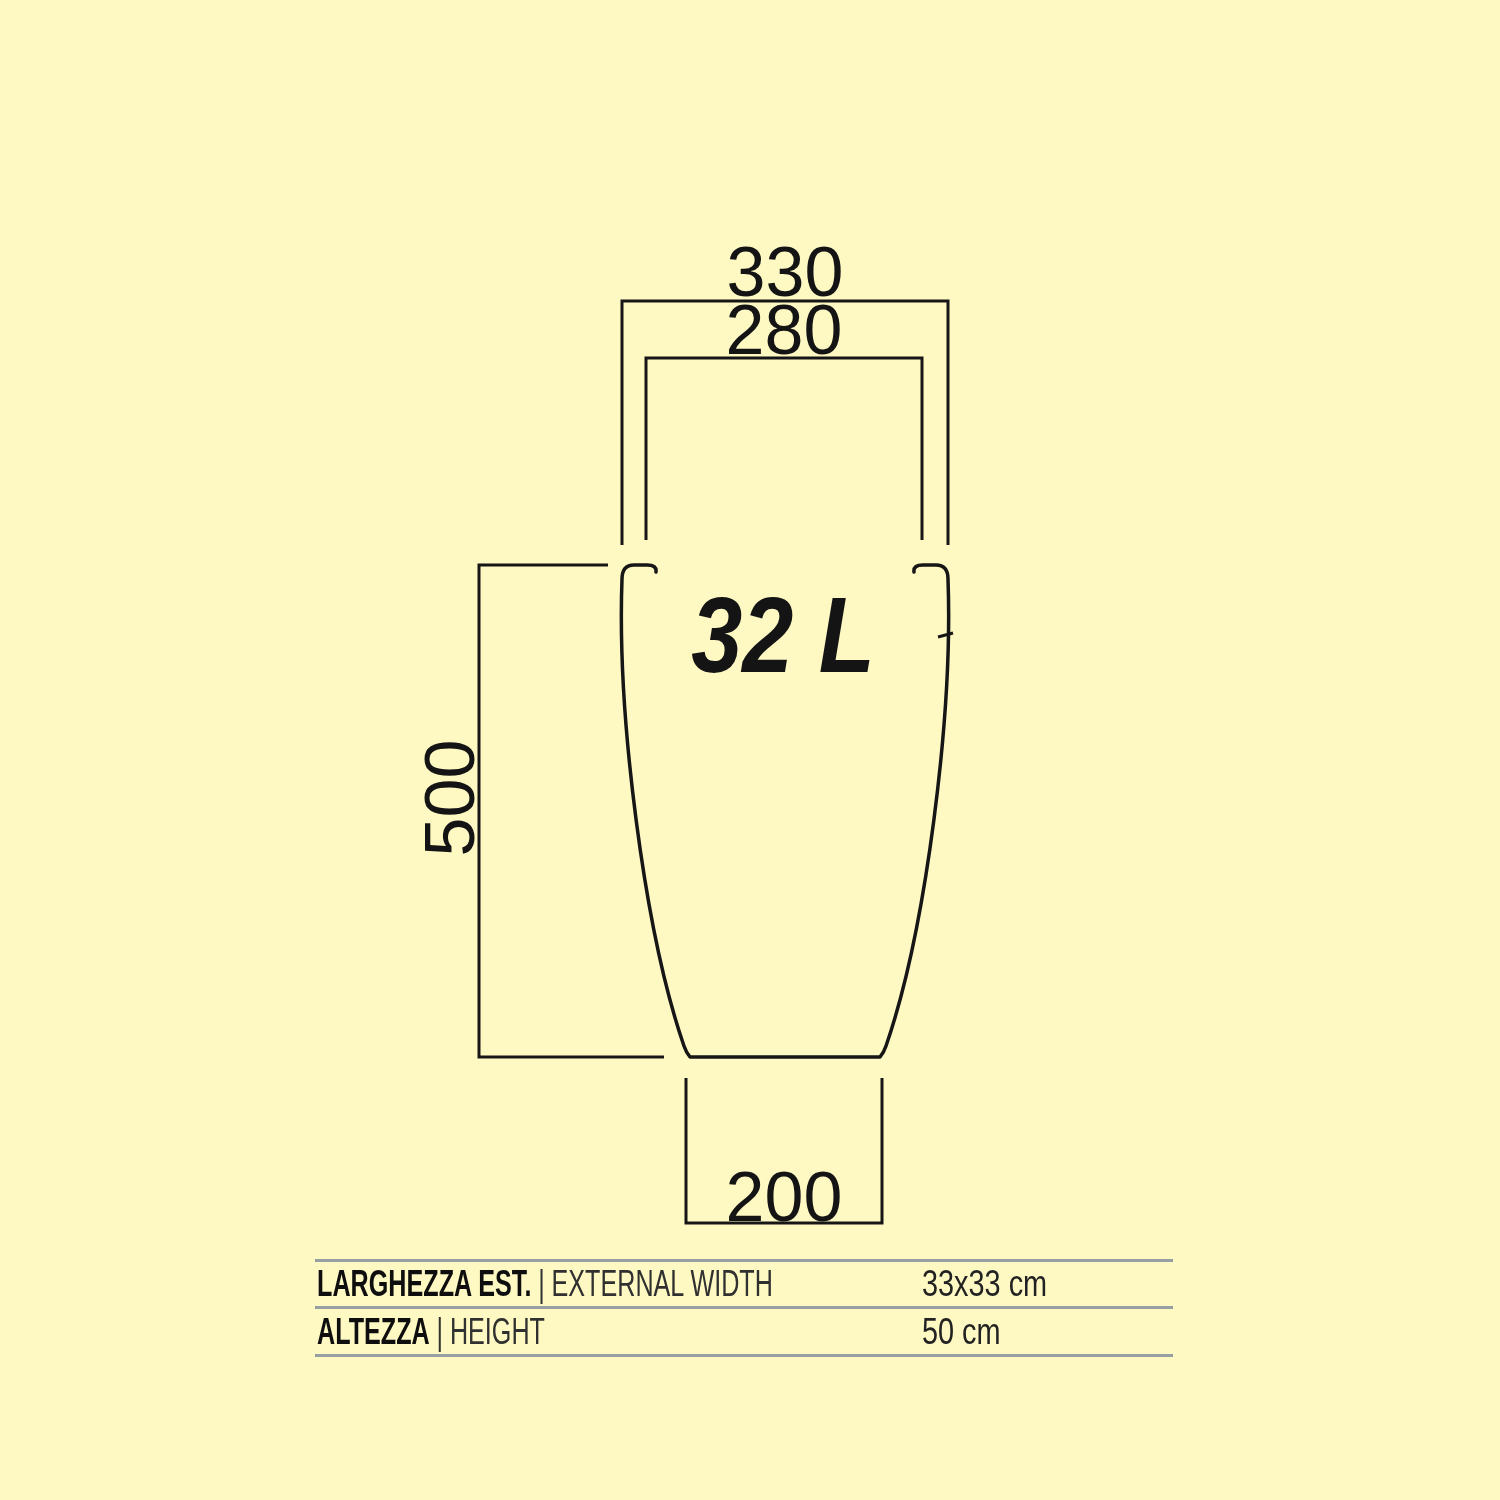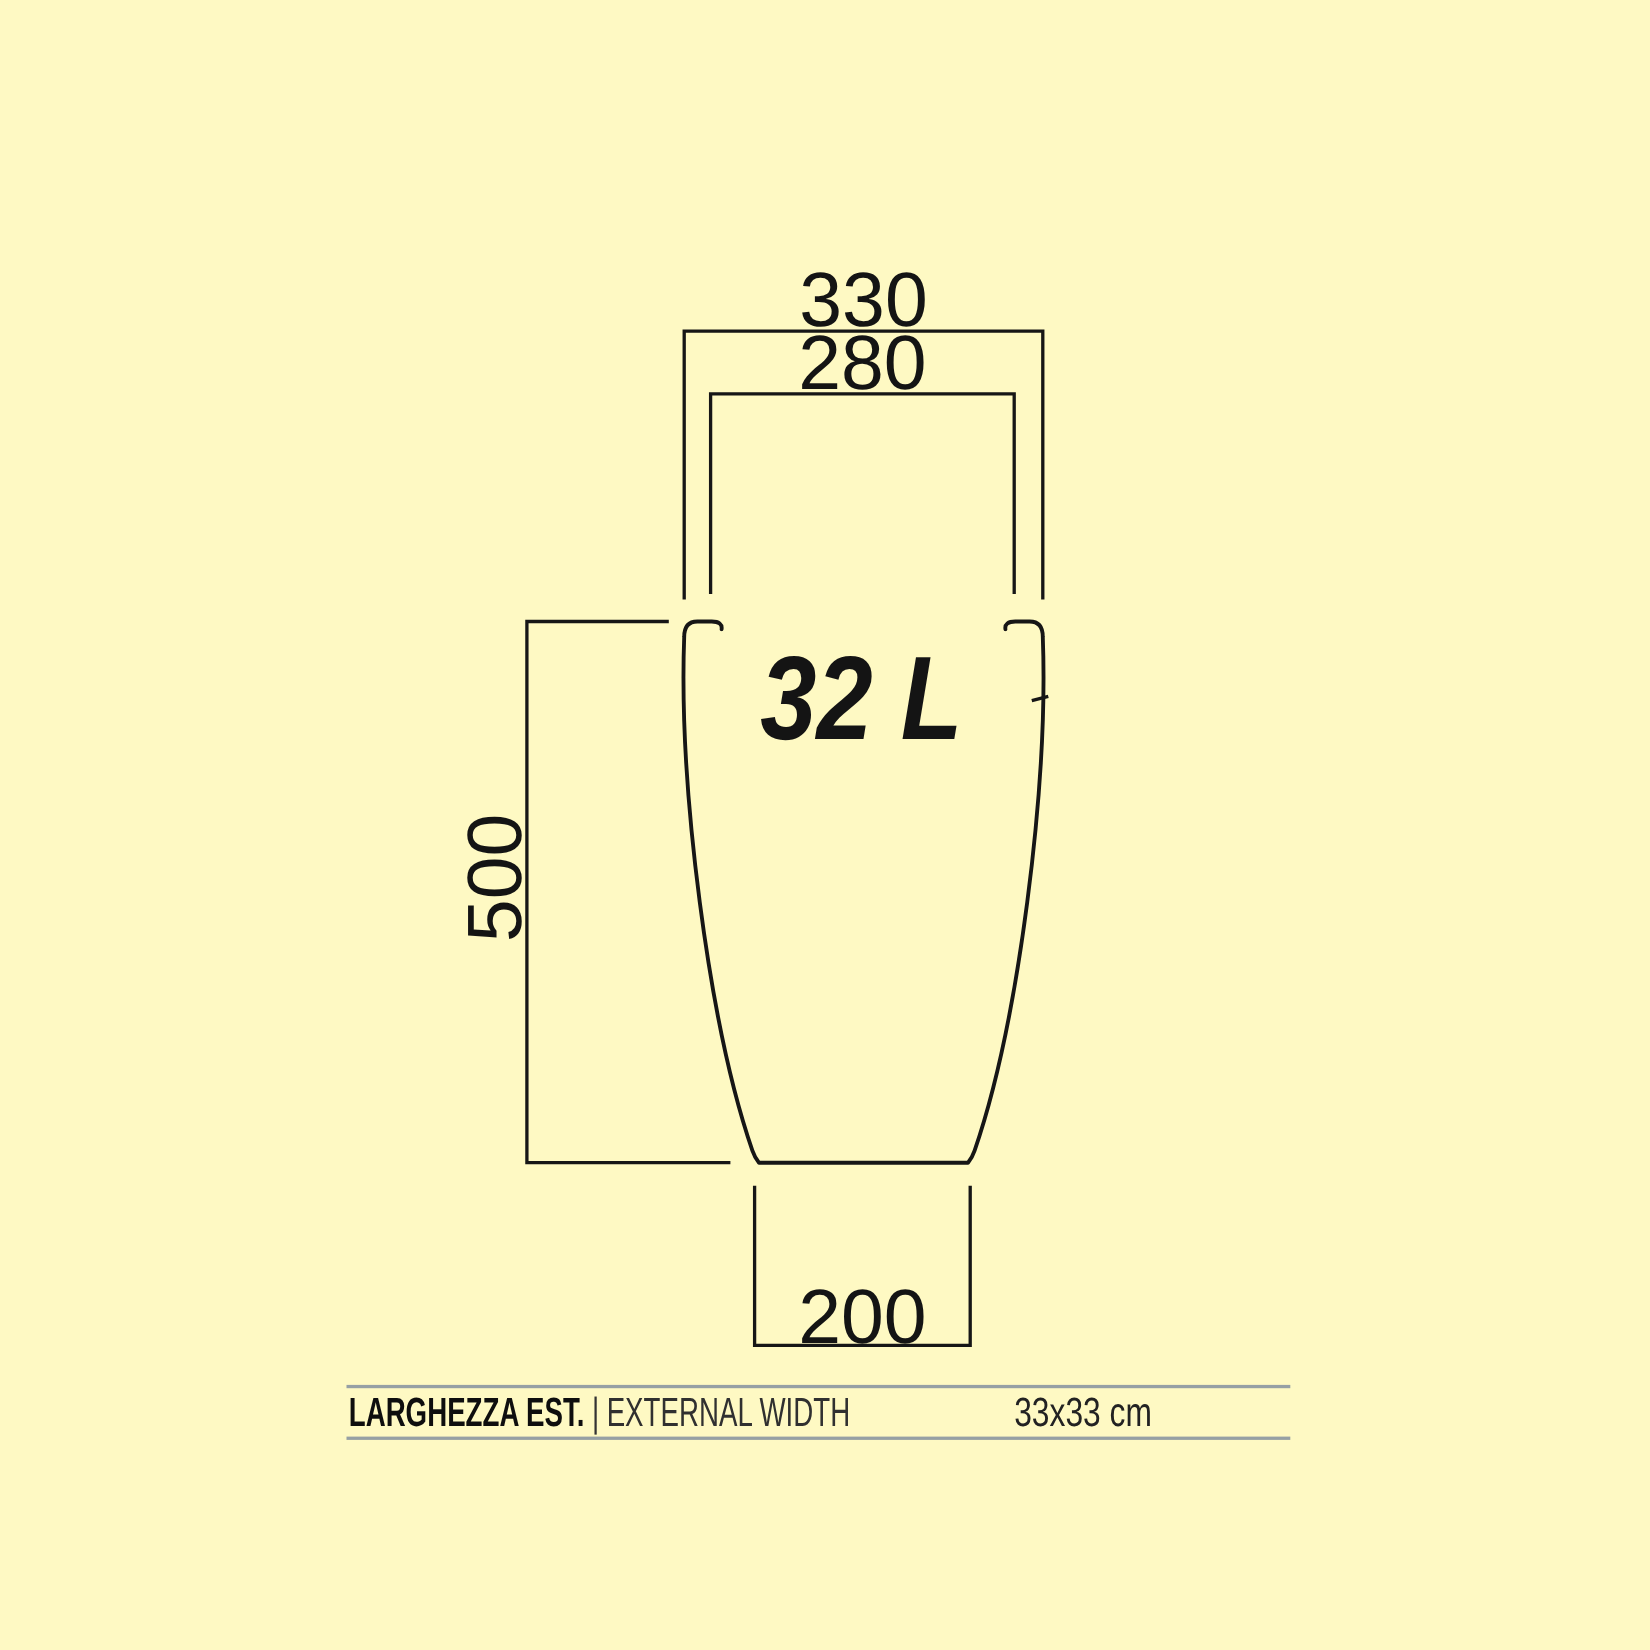--- a/index.html
+++ b/index.html
@@ -61,17 +61,23 @@
   <div class="spec-table">
 
     <div class="spec-row">
       <span class="lbl">
         <span class="it">LARGHEZZA EST.</span><span class="pipe">|</span><span class="en">EXTERNAL WIDTH</span>
       </span>
       <span class="val">33x33 cm</span>
     </div>
 
 
+    <div class="spec-row">
+      <span class="lbl">
+        <span class="it">ALTEZZA</span><span class="pipe">|</span><span class="en">HEIGHT</span>
+      </span>
+      <span class="val">50 cm</span>
+    </div>
 
 
 
   </div>
 </div>
 
 </body></html>

